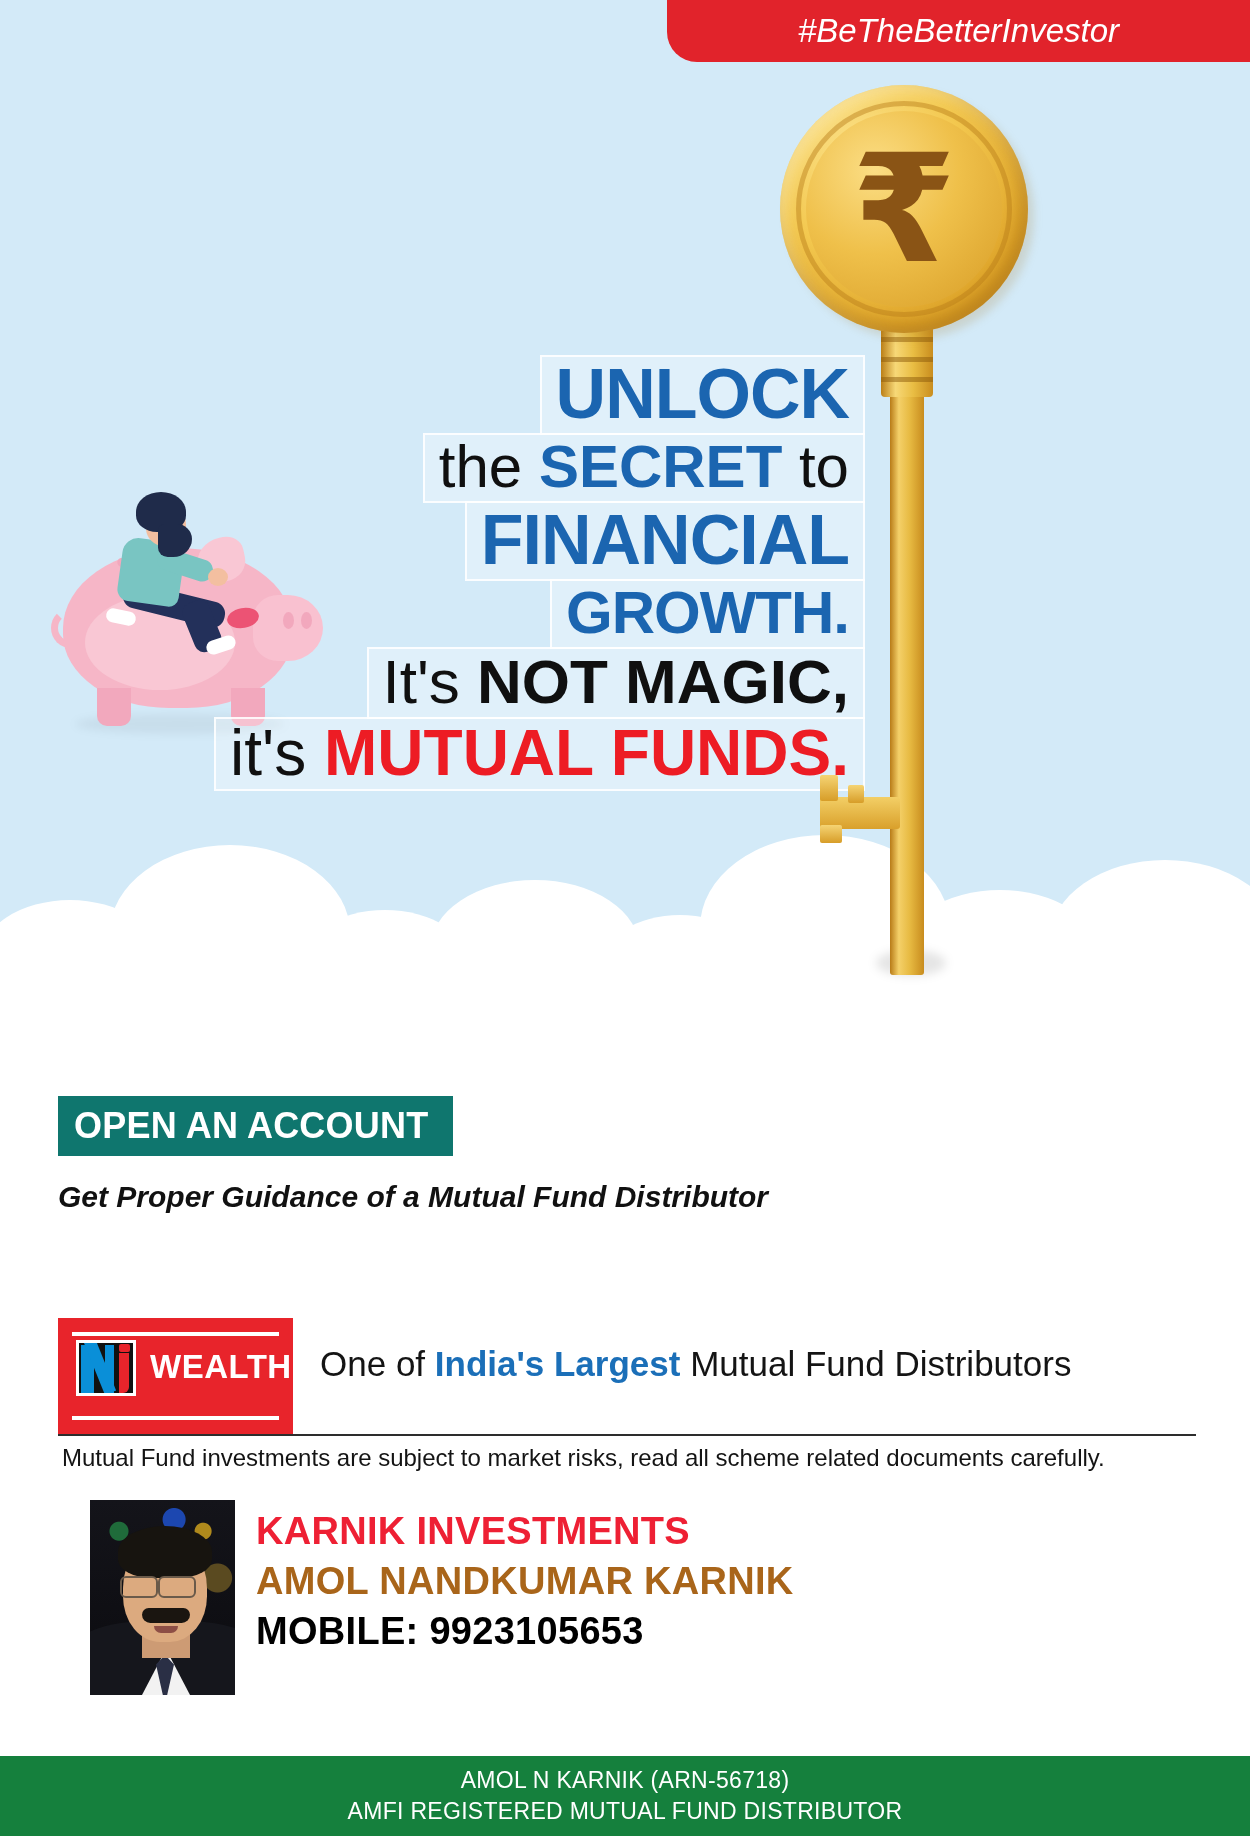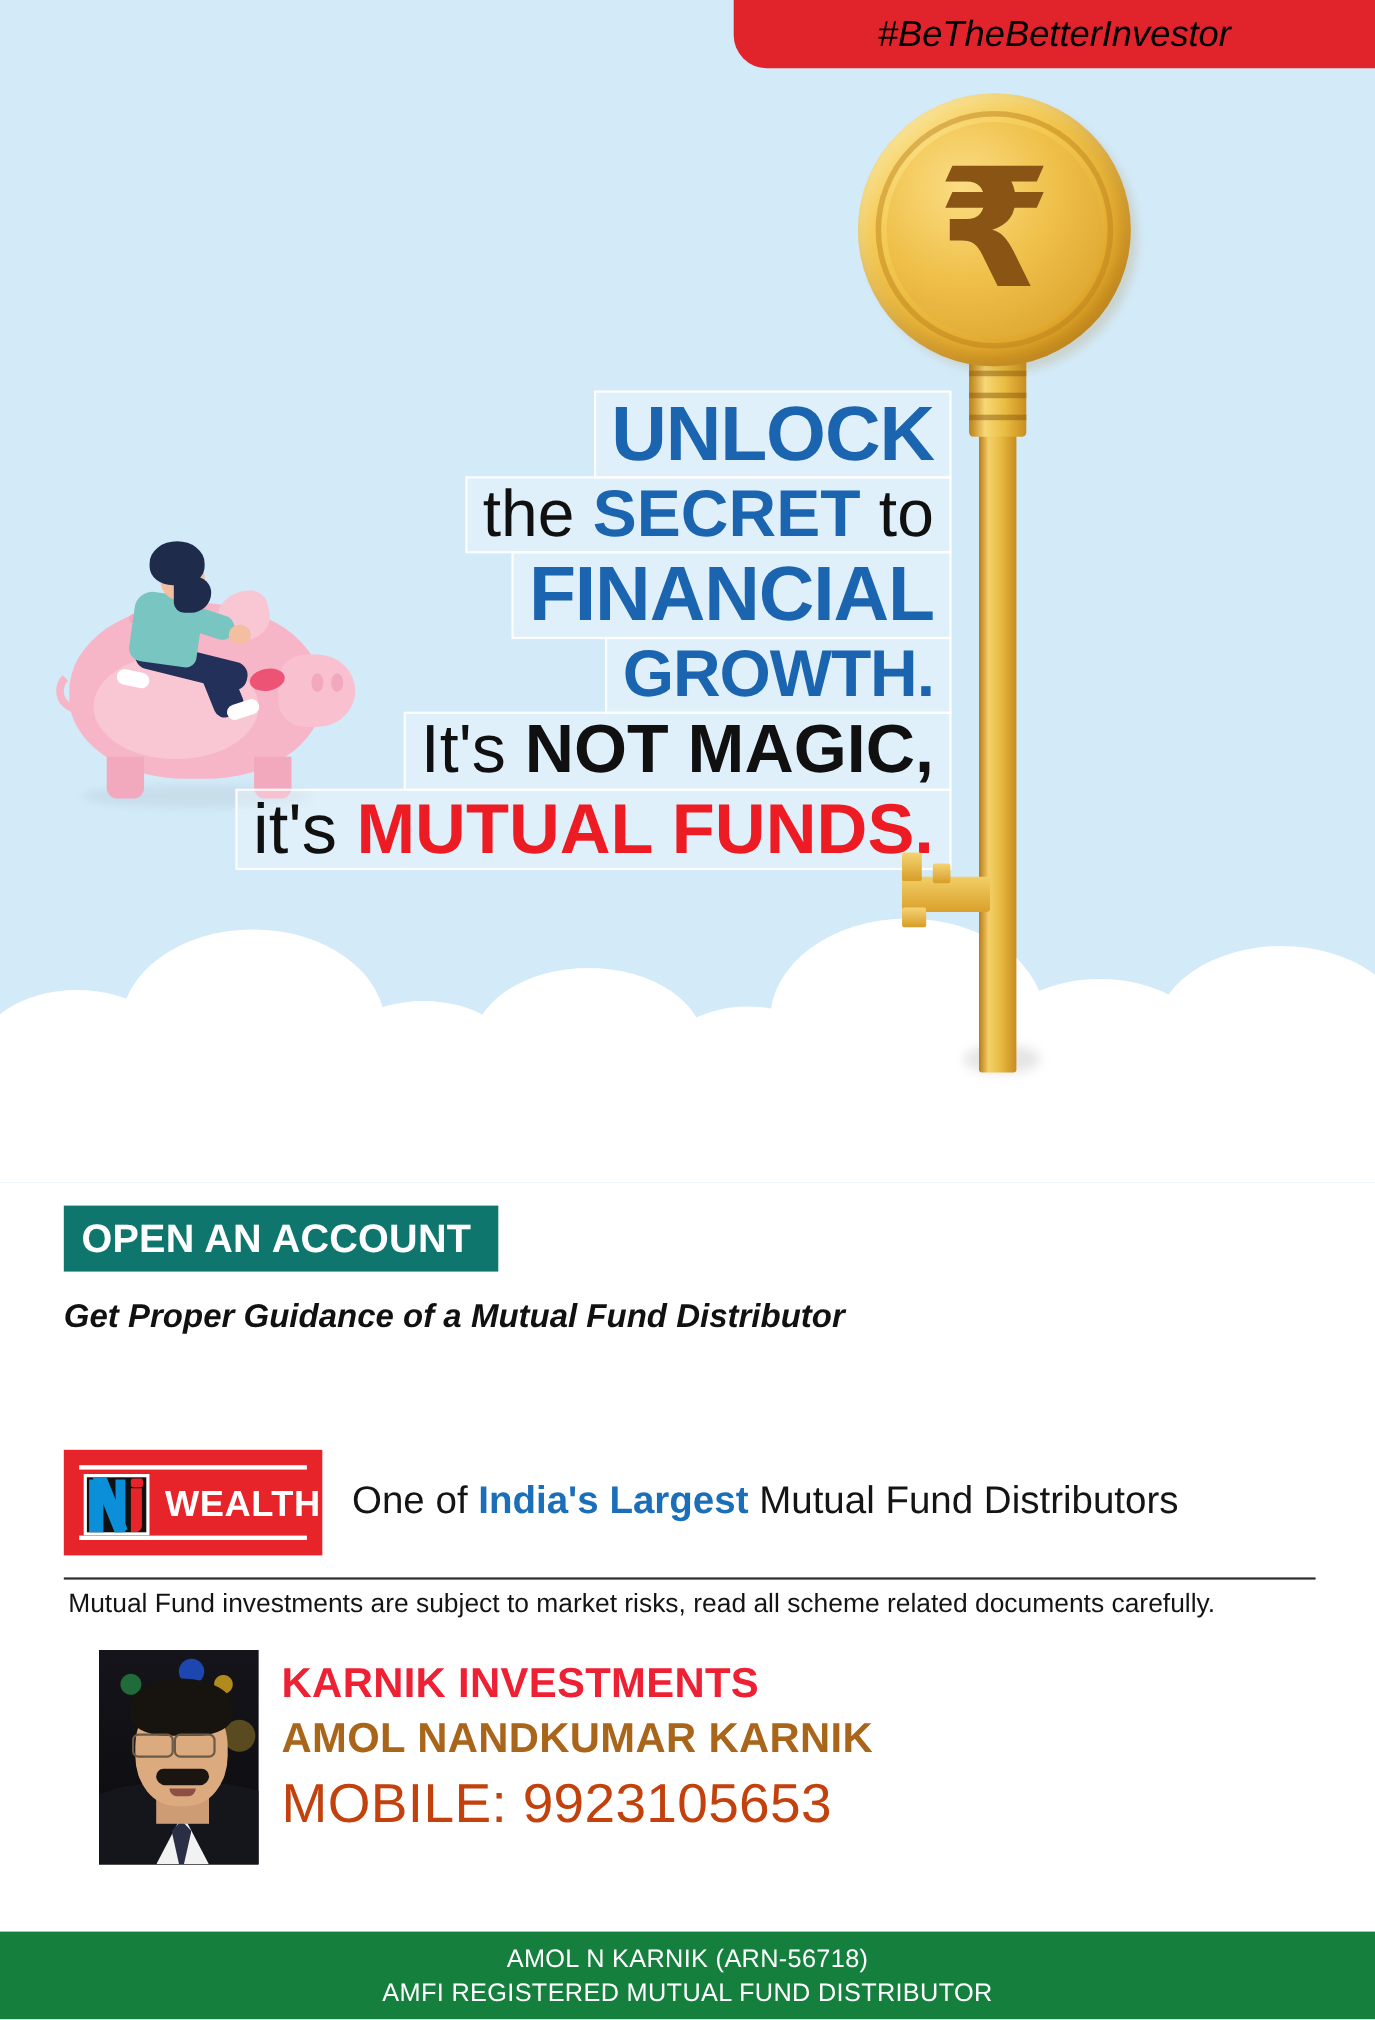--- a/index.html
+++ b/index.html
@@ -42,21 +42,21 @@
   }
 
   
   .hashtag {
     position: absolute;
     right: 0; top: 0;
     width: 583px; height: 62px;
     background: #e1232b;
     border-bottom-left-radius: 30px;
     display: flex; align-items: center; justify-content: center;
-    color: #000000;
+    color: #ffffff;
     font-size: 33px;
     font-style: italic;
     font-weight: 500;
     letter-spacing: 0px;
   }
 
   
   .key { position: absolute; left: 780px; top: 85px; width: 270px; height: 920px; }
   .coin-shadow {
     position:absolute; left: 8px; top: 8px; width: 246px; height: 246px;
@@ -216,21 +216,21 @@
   }
   .cta-btn span { color:#fff; font-size: 36px; font-weight: 700; letter-spacing: .2px; }
   .cta-sub {
     position: absolute; left: 58px; top: 1180px;
     font-size: 30px; font-weight: 700; font-style: italic; color: #111;
   }
 
   
   .nj-row { position: absolute; left: 58px; top: 1318px; width: 1140px; height: 96px; }
   .nj-logo {
-    position: absolute; left: 0; top: 0; width: 235px; height: 96px;
+    position: absolute; left: 0; top: 0; width: 235px; height: 116px;
     background: #e8242b; box-sizing: border-box;
     display: flex; align-items: center;
   }
   .nj-rule { position:absolute; left: 14px; width: 207px; height: 4px; background:#fff; }
   .nj-mark {
     position: absolute; left: 18px; top: 22px; width: 60px; height: 56px;
     border: 3px solid #ffffff; box-sizing: border-box; background: #111;
     overflow: hidden;
   }
   .nj-n1 { position:absolute; left: 2px; top: 2px; width: 13px; height: 50px; background:#0a8fd8; transform: skewX(0deg); }
@@ -269,21 +269,21 @@
   .pt-tie { position:absolute; left:66px; bottom:0; width:18px; height:40px; background:#2a2f45; clip-path: polygon(50% 0,100% 24%,62% 100%,38% 100%,0 24%); }
   .pt-neck { position:absolute; left:52px; top:118px; width:48px; height:40px; background:#cd9b74; }
   .pt-face { position:absolute; left:33px; top:38px; width:84px; height:104px; background:#dcaa7f; border-radius: 48% 48% 44% 44%; }
   .pt-hair { position:absolute; left:28px; top:26px; width:94px; height:52px; background:#17140f; border-radius: 50% 50% 36% 36%; }
   .pt-glass { position:absolute; top:76px; width:34px; height:18px; border:2px solid #6a5a4a; border-radius:6px; }
   .pt-mous { position:absolute; left:52px; top:108px; width:48px; height:15px; background:#1a1510; border-radius: 8px 8px 10px 10px; }
   .pt-mouth { position:absolute; left:64px; top:126px; width:24px; height:7px; background:#8d4e45; border-radius: 0 0 8px 8px; }
 
   .c-line1 { position:absolute; left: 256px; top: 12px; font-size: 38px; font-weight: 700; color:#ee2034; letter-spacing: .3px; }
   .c-line2 { position:absolute; left: 256px; top: 62px; font-size: 38px; font-weight: 700; color:#a9651a; letter-spacing: .3px; }
-  .c-line3 { position:absolute; left: 256px; top: 112px; font-size: 50px; font-weight: 400; color:#c2410c; letter-spacing: .3px; }
+  .c-line3 { position:absolute; left: 256px; top: 112px; font-size: 38px; font-weight: 700; color:#000000; letter-spacing: .3px; }
   .c-line4 { position:absolute; left: 256px; top: 164px; font-size: 25px; font-weight: 700; color:#111; }
 
   
   .footer {
     position: absolute; left: 0; top: 1756px; width: 1250px; height: 80px;
     background: #15803d;
     display: flex; flex-direction: column; align-items: center; justify-content: center;
     gap: 4px;
   }
   .footer div { color:#fff; font-size: 23px; font-weight: 400; letter-spacing: .3px; }

